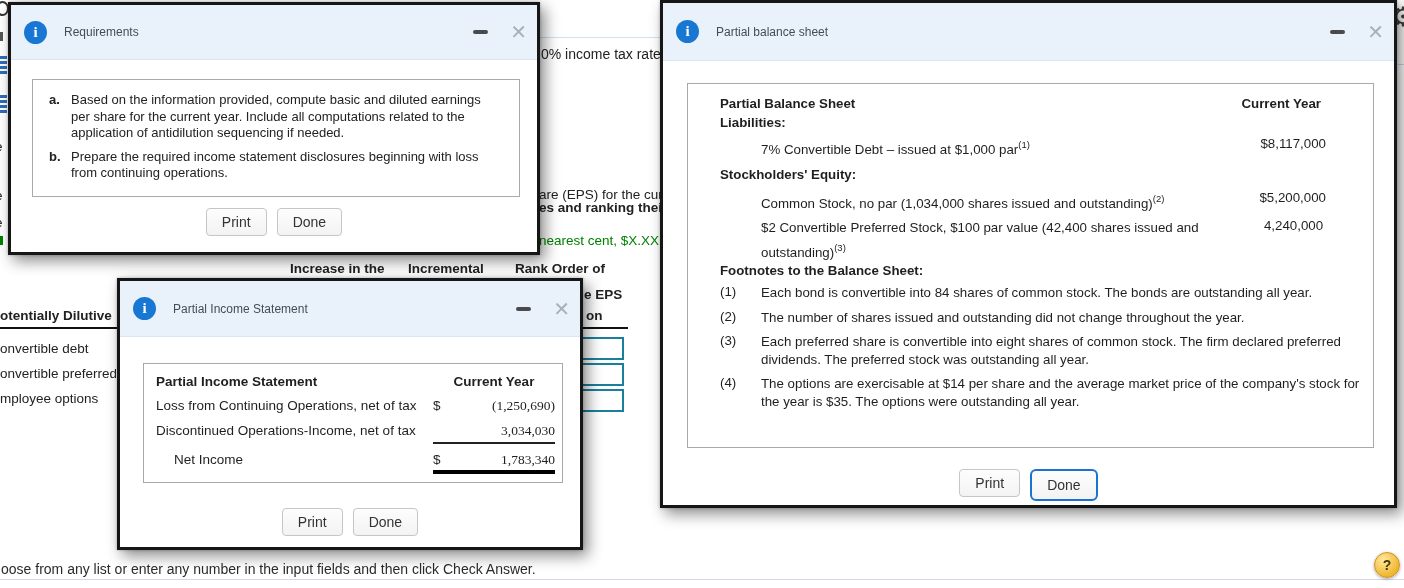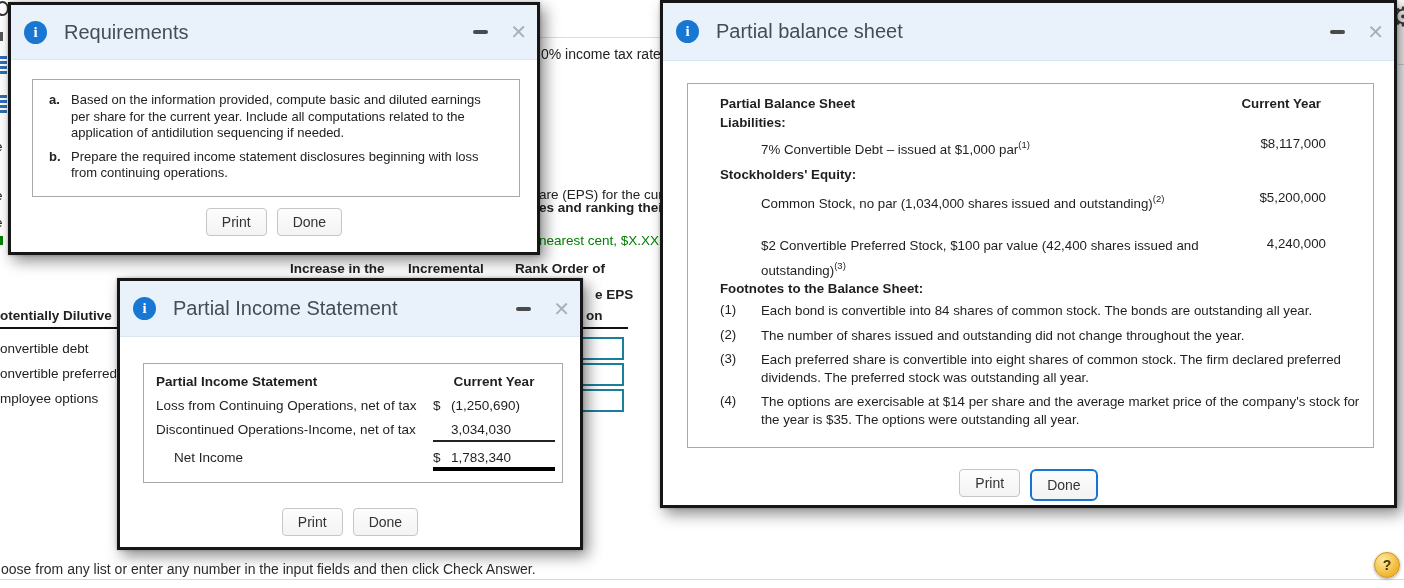--- a/index.html
+++ b/index.html
@@ -41,21 +41,21 @@
   }
   .dlg-head{
     display:flex;align-items:center;background:#e9f2fa;
     border-bottom:1px solid #d8e7f4;padding-left:13px;
   }
   .info-icon{
     width:23px;height:23px;border-radius:50%;background:#1877d2;color:#fff;
     font:bold 15px "Liberation Serif",serif;
     display:flex;align-items:center;justify-content:center;flex:none;
   }
-  .dlg-title{margin-left:17px;font-size:20px;color:#454c54;}
+  .dlg-title{margin-left:17px;font-size:12px;color:#454c54;}
   .win-min{width:15px;height:4px;background:#4a4a4a;border-radius:2px;margin-left:auto;margin-right:22px;}
   .win-close{font-size:20px;color:#a7b0ba;margin-right:10px;line-height:20px;}
 
   .dlg-btn{
     box-sizing:border-box;height:28px;padding:4px 15px;font-size:14px;color:#333;
     background:linear-gradient(#fdfdfd,#f3f3f3);
     border:1px solid #c6c6c6;border-radius:4px;
     font-family:"Liberation Sans",sans-serif;
   }
   .btn-row{display:flex;justify-content:center;gap:10px;left:0;right:0;}
@@ -69,51 +69,51 @@
   .req-marker{width:22px;font-weight:bold;flex:none;}
   .req-text{width:432px;}
 
   
   .is-box{padding:10px 7px 0 12px;font-size:13.5px;}
   .is-row{display:flex;margin-top:9px;align-items:flex-start;}
   .is-headrow{display:flex;}
   .is-label{flex:1;}
   .is-val{width:122px;display:flex;flex:none;}
   .is-cur{width:18px;text-align:left;}
-  .is-amt{flex:1;text-align:left;}
+  .is-amt{flex:1;text-align:right;font-family:Liberation Serif, serif;}
   .is-head-right{width:122px;text-align:center;margin-left:auto;flex:none;}
   .is-underline{border-bottom:2px solid #222;padding-bottom:3px;}
   .is-thickline{border-bottom:4px solid #000;padding-bottom:2px;}
   .is-indent{padding-left:18px;}
 
   
   .bs-box{font-size:13.3px;padding-top:12px;}
   .bs-row{display:flex;align-items:flex-start;padding-left:32px;}
   .bs-label{width:500px;line-height:21px;}
   .bs-item .bs-label{margin-left:41px;width:500px;}
-  .bs-val{flex:1;text-align:right;padding-right:47px;line-height:18px;}
+  .bs-val{flex:1;text-align:center;padding-right:47px;line-height:18px;}
   .bs-head-right{flex:1;text-align:right;padding-right:52px;}
   sup{font-size:9.5px;position:relative;top:-1px;}
   .fn-row{display:flex;padding-left:32px;align-items:flex-start;}
   .fn-num{width:41px;flex:none;}
   .fn-text{width:612px;line-height:17.5px;}
 </style>
 </head>
 <body>
 
 <div class="abs hline" style="left:538px;top:37px;width:126px;"></div>
 <div class="abs clip bg-text" style="left:541px;top:46px;width:121px;font-size:14px;">0% income tax rate.</div>
 <div class="abs clip bg-text" style="left:539px;top:187px;width:123px;">are (EPS) for the curr</div>
 <div class="abs clip bg-text" style="left:539px;top:200px;width:123px;font-weight:bold;">es and ranking their</div>
 <div class="abs clip bg-text green" style="left:539px;top:233px;width:123px;">nearest cent, $X.XX.)</div>
 
 <div class="abs bg-text bold" style="left:290px;top:261px;">Increase in the</div>
 <div class="abs bg-text bold" style="left:408px;top:261px;">Incremental</div>
 <div class="abs bg-text bold" style="left:515px;top:261px;">Rank Order of</div>
-<div class="abs bg-text bold clip" style="left:584px;top:287px;width:76px;padding-left:11px;">e EPS</div>
+<div class="abs bg-text bold clip" style="left:584px;top:287px;width:76px;">e EPS</div>
 <div class="abs bg-text bold" style="left:586px;top:308px;">on</div>
 <div class="abs eps-underline" style="left:0;top:327px;width:628px;"></div>
 <div class="abs bg-text bold clip" style="left:0;top:308px;width:116px;">otentially Dilutive S</div>
 <div class="abs bg-text clip" style="left:0;top:341px;width:104px;">onvertible debt</div>
 <div class="abs bg-text clip" style="left:0;top:366px;width:116px;">onvertible preferred</div>
 <div class="abs bg-text clip" style="left:0;top:391px;width:116px;">mployee options</div>
 <div class="eps-input" style="left:556px;top:337px;"></div>
 <div class="eps-input" style="left:556px;top:363px;"></div>
 <div class="eps-input" style="left:556px;top:389px;"></div>
 
@@ -226,21 +226,21 @@
       <span class="bs-label"><span>7% Convertible Debt – issued at $1,000 par</span><sup>(1)</sup></span>
       <span class="bs-val">$8,117,000</span>
     </div>
     <div class="bs-row" style="margin-top:7px;">
       <span class="bold">Stockholders' Equity:</span>
     </div>
     <div class="bs-row bs-item" style="margin-top:7px;">
       <span class="bs-label"><span>Common Stock, no par (1,034,000 shares issued and outstanding)</span><sup>(2)</sup></span>
       <span class="bs-val">$5,200,000</span>
     </div>
-    <div class="bs-row bs-item" style="margin-top:20px;">
+    <div class="bs-row bs-item" style="margin-top:2px;">
       <span class="bs-label"><span>$2 Convertible Preferred Stock, $100 par value (42,400 shares issued and outstanding)</span><sup>(3)</sup></span>
       <span class="bs-val">4,240,000</span>
     </div>
     <div class="bs-row" style="">
       <span class="bold">Footnotes to the Balance Sheet:</span>
     </div>
     <div class="fn-row" style="margin-top:6px;">
       <span class="fn-num">(1)</span>
       <span class="fn-text">Each bond is convertible into 84 shares of common stock. The bonds are outstanding all year.</span>
     </div>

